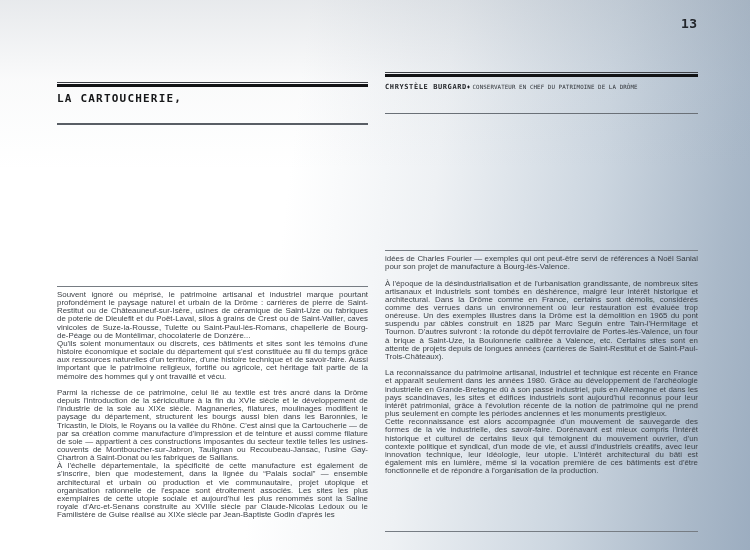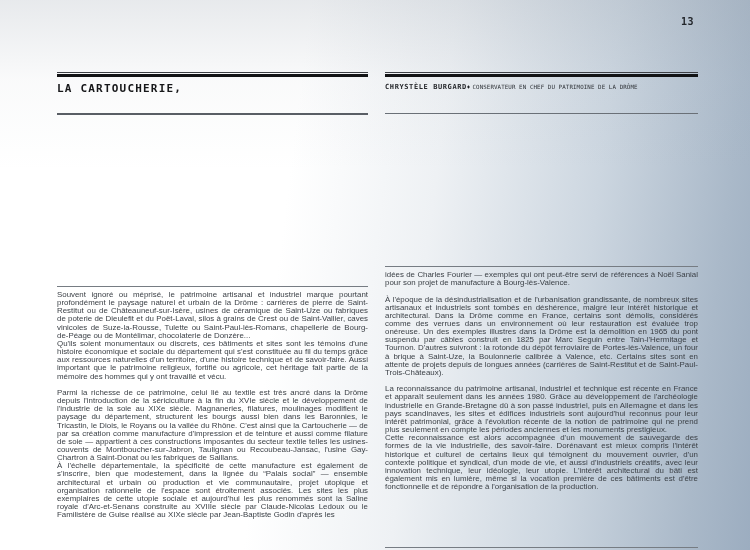--- a/index.html
+++ b/index.html
@@ -9,25 +9,25 @@
     overflow:hidden;
     background:
       linear-gradient(to bottom, rgba(148,158,170,0.22) 0px, rgba(148,158,170,0.05) 80px, rgba(148,158,170,0) 170px),
       linear-gradient(97deg, #ffffff 0%, #ffffff 38%, #eef1f4 56%, #ccd6e0 76%, #aab9c9 92%, #9cadc0 100%);
     font-family:"Liberation Sans", sans-serif;
     color:#3a3f45;
   }
   .page-number{
     position:absolute;top:16px;left:681px;
     font-family:"DejaVu Sans Mono", monospace;
-    font-size:10px;font-weight:bold;color:#23262b;letter-spacing:0.5px;text-align:center;
+    font-size:13px;font-weight:bold;color:#23262b;letter-spacing:0.5px;text-align:center;
   }
   
   .title-block{
-    position:absolute;left:57px;top:72px;width:311px;height:41px;
+    position:absolute;left:57px;top:82px;width:311px;height:41px;
     border-bottom:2px solid #595e65;
   }
   .rule-double{height:6px;}
   .rule-double .thin{height:1px;background:#3d4045;}
   .rule-double .gap{height:1px;}
   .rule-double .thick{height:3px;background:#121315;}
   .article-title{
     margin:4px 0 0 0;
     font-family:"DejaVu Sans Mono", monospace;
     font-size:11px;line-height:13.5px;font-weight:bold;
@@ -56,21 +56,21 @@
   .diamond{font-size:5.8px;margin-right:2px;color:#1d1f23;}
   
   .col{
     position:absolute;top:250px;height:282px;
     border-top:1px solid #767c83;
     border-bottom:1px solid #767c83;
     padding-top:4px;box-sizing:border-box;
     overflow:hidden;
   }
   .col-left{left:57px;width:311px;margin-top:36px;}
-  .col-right{left:385px;width:313px;margin-top:16px;}
+  .col-right{left:385px;width:313px;}
   .col p{
     margin:0;
     font-size:7.9px;line-height:8.15px;
     text-align:justify;
     color:#3a3f45;
   }
   .col p.pgap{margin-top:8.2px;}
 </style>
 </head>
 <body>

